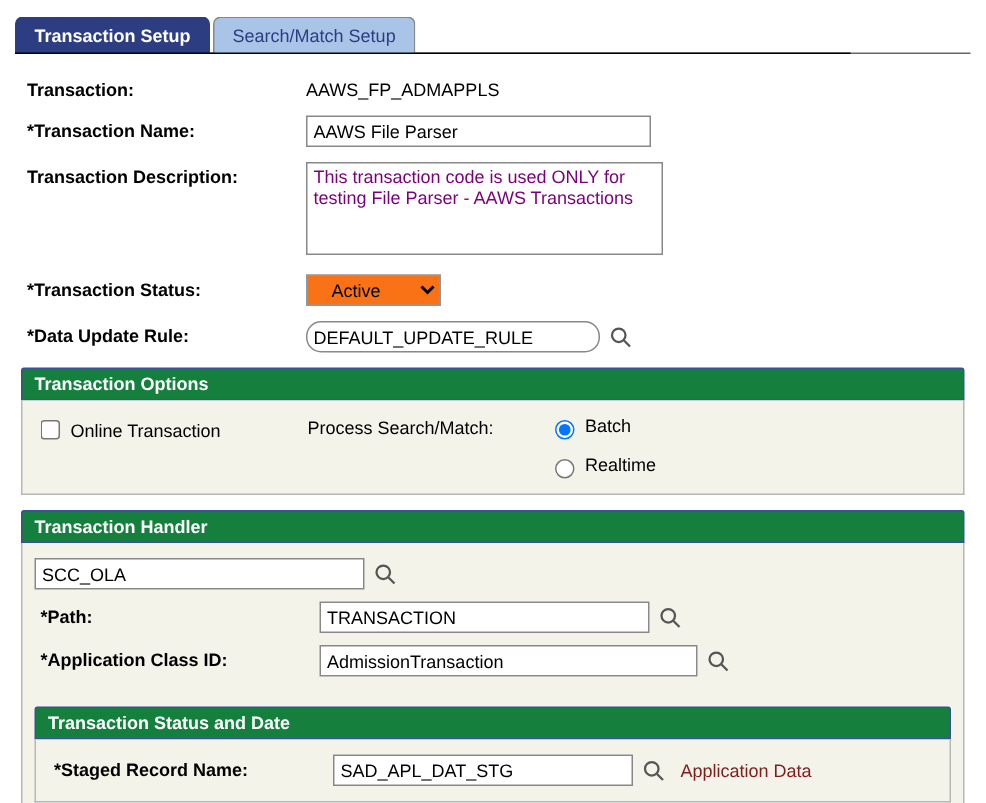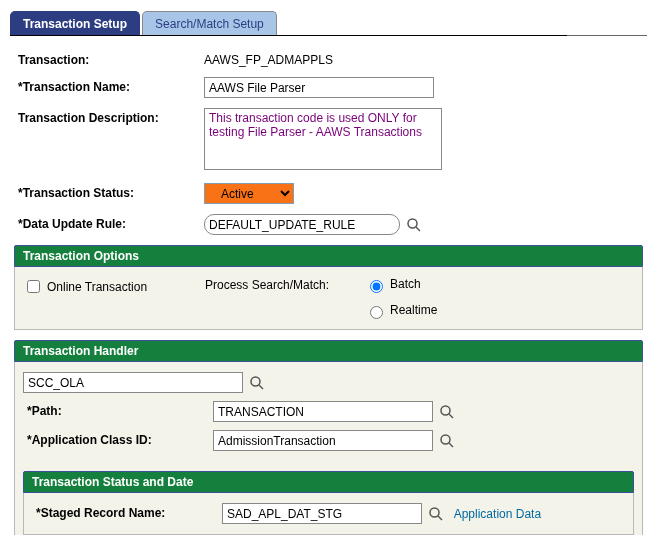--- a/index.html
+++ b/index.html
@@ -120,21 +120,21 @@
     gap: 10px;
   }
   .radio-row { display: flex; gap: 4px; }
   .options-row { display: flex; align-items: flex-start; }
   .chk-wrap { width: 182px; display:flex; align-items:center; gap:4px; }
   .psm-label { width: 160px; padding-top:1px; }
   .sub-section {
     margin: 6px 0 0 0;
   }
   .app-data {
-    color: #0369a1;
+    color: #7f1d1d;
     text-decoration: none;
     margin-left: 6px;
     vertical-align: middle;
   }
 </style>
 </head>
 <body>
 
 <div class="tabs">
   <div class="tab active">Transaction Setup</div>
@@ -231,21 +231,21 @@
               <circle cx="6.5" cy="6.5" r="4.5" fill="none" stroke="#555" stroke-width="1.5"></circle>
               <line x1="10" y1="10" x2="14" y2="14" stroke="#555" stroke-width="1.5"></line>
             </svg>
         </span>
       </div>
     </div>
 
     <div class="row" style="margin-bottom:20px">
       <div class="label">*Application Class ID:</div>
       <div>
-        <input class="text" style="width: 220px;" value="AdmissionTransaction">
+        <input class="text" style="width: 252px;" value="AdmissionTransaction">
         <span class="lookup">
           <svg viewBox="0 0 16 16">
               <circle cx="6.5" cy="6.5" r="4.5" fill="none" stroke="#555" stroke-width="1.5"></circle>
               <line x1="10" y1="10" x2="14" y2="14" stroke="#555" stroke-width="1.5"></line>
             </svg>
         </span>
       </div>
     </div>
 
     <div class="sub-section">

